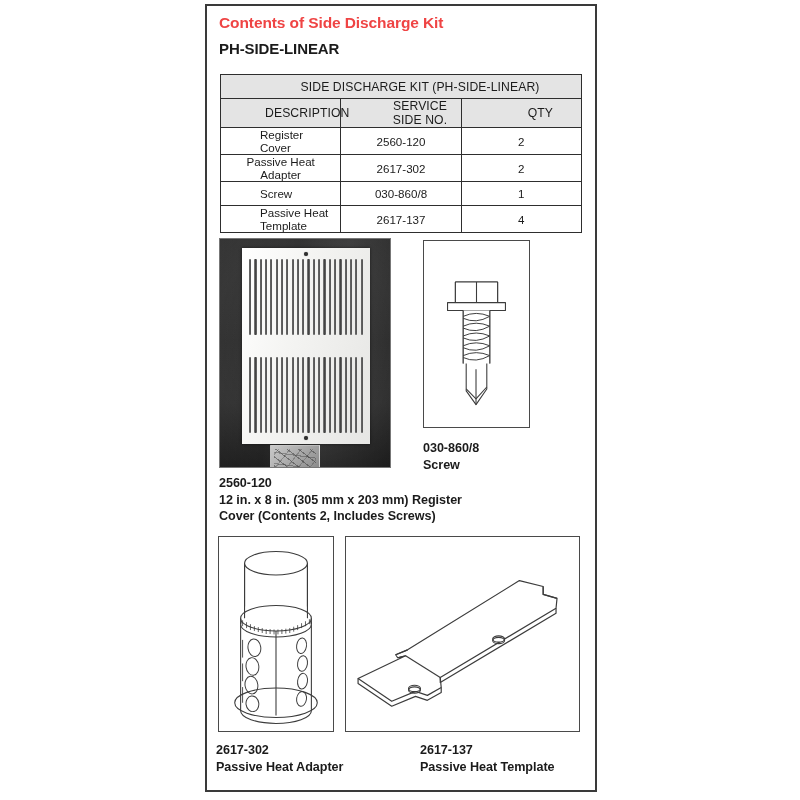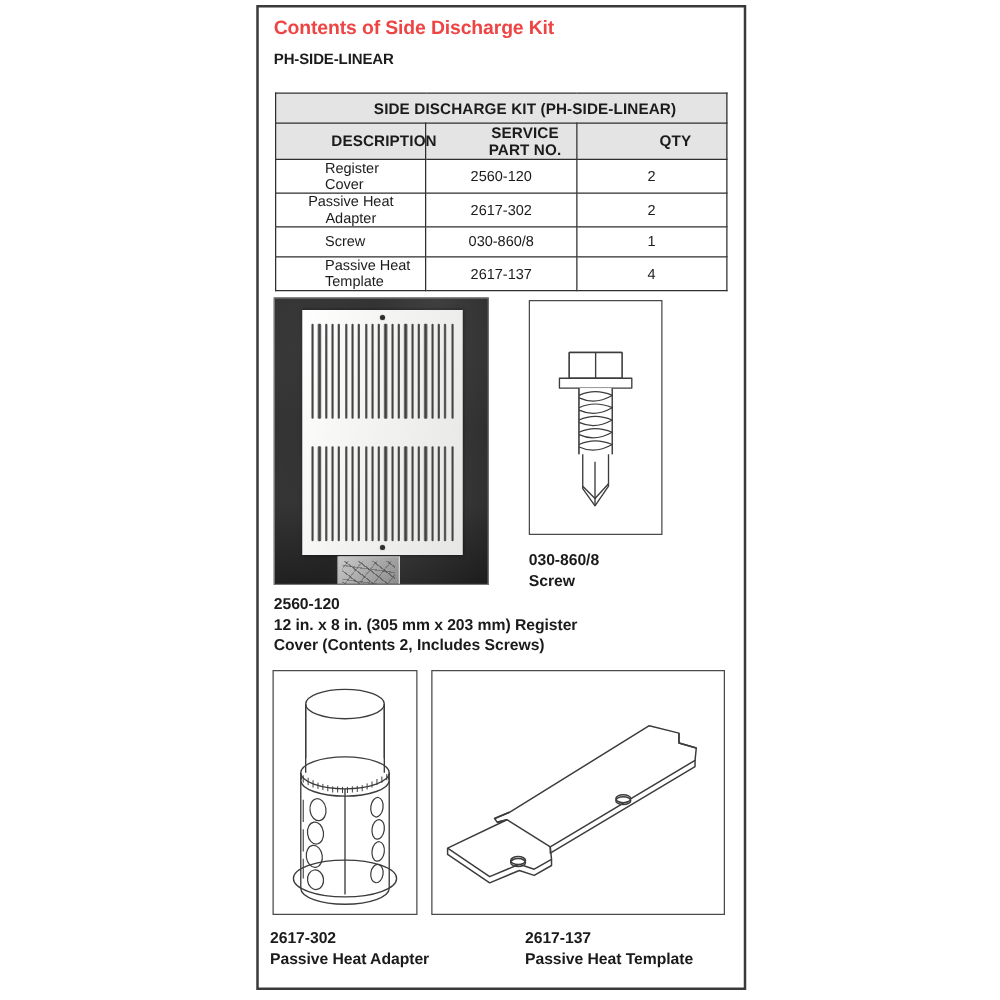--- a/index.html
+++ b/index.html
@@ -8,29 +8,29 @@
 
   #page{position:relative;width:800px;height:800px;background:#fff;}
 
   
   .doc-frame{position:absolute;left:205px;top:4px;width:392px;height:788px;
              border:2px solid #3a3a3a;background:#fff;box-sizing:border-box;}
 
   
   .title-1{position:absolute;left:219px;top:14px;font-size:15.5px;font-weight:bold;
            color:#ef4444;letter-spacing:-0.1px;}
-  .title-2{position:absolute;left:219px;top:40px;font-size:12px;font-weight:bold;
+  .title-2{position:absolute;left:219px;top:40px;font-size:15px;font-weight:bold;
            color:#1b1b1b;letter-spacing:-0.1px;}
 
   
   .parts-table{position:absolute;left:220px;top:74px;width:362px;
                border-collapse:collapse;table-layout:fixed;}
   .parts-table td,.parts-table th{border:1.3px solid #2e2e2e;height:24px;
                padding:0 6px;font-size:11.6px;color:#1b1b1b;box-sizing:border-box;}
-  .parts-table .hdr{background:#e4e4e4;font-weight:bold;text-align:center;
+  .parts-table .hdr{background:#e4e4e4;font-weight:normal;text-align:center;
                font-size:12.2px;letter-spacing:.1px;padding-left:44px;}
   .parts-table .c-desc{width:178px;text-align:left;margin-left:48px;}
   .parts-table .c-part{width:142px;text-align:center;}
   .parts-table .c-qty{width:42px;text-align:center;}
   .parts-table .r-desc{text-align:center;}
   .parts-table .r-desc.lft{text-align:left;padding-left:39px;}
 
   
   .figbox{position:absolute;border:1.6px solid #4a4a4a;background:#fff;
           box-sizing:border-box;overflow:hidden;}
@@ -96,21 +96,21 @@
   <div class="title-1">Contents of Side Discharge Kit</div>
   <div class="title-2">PH-SIDE-LINEAR</div>
 
   <table class="parts-table">
     <tbody>
       <tr>
         <td class="hdr" colspan="3">SIDE DISCHARGE KIT (PH-SIDE-LINEAR)</td>
       </tr>
       <tr>
         <td class="hdr c-desc">DESCRIPTION</td>
-        <td class="hdr c-part">SERVICE PART NO.</td>
+        <td class="hdr c-part">SERVICE SIDE NO.</td>
         <td class="hdr c-qty">QTY</td>
       </tr>
 
       <tr>
         <td class="r-desc lft">Register Cover</td>
         <td class="c-part">2560-120</td>
         <td class="c-qty">2</td>
       </tr>
       <tr>
         <td class="r-desc">Passive Heat Adapter</td>

